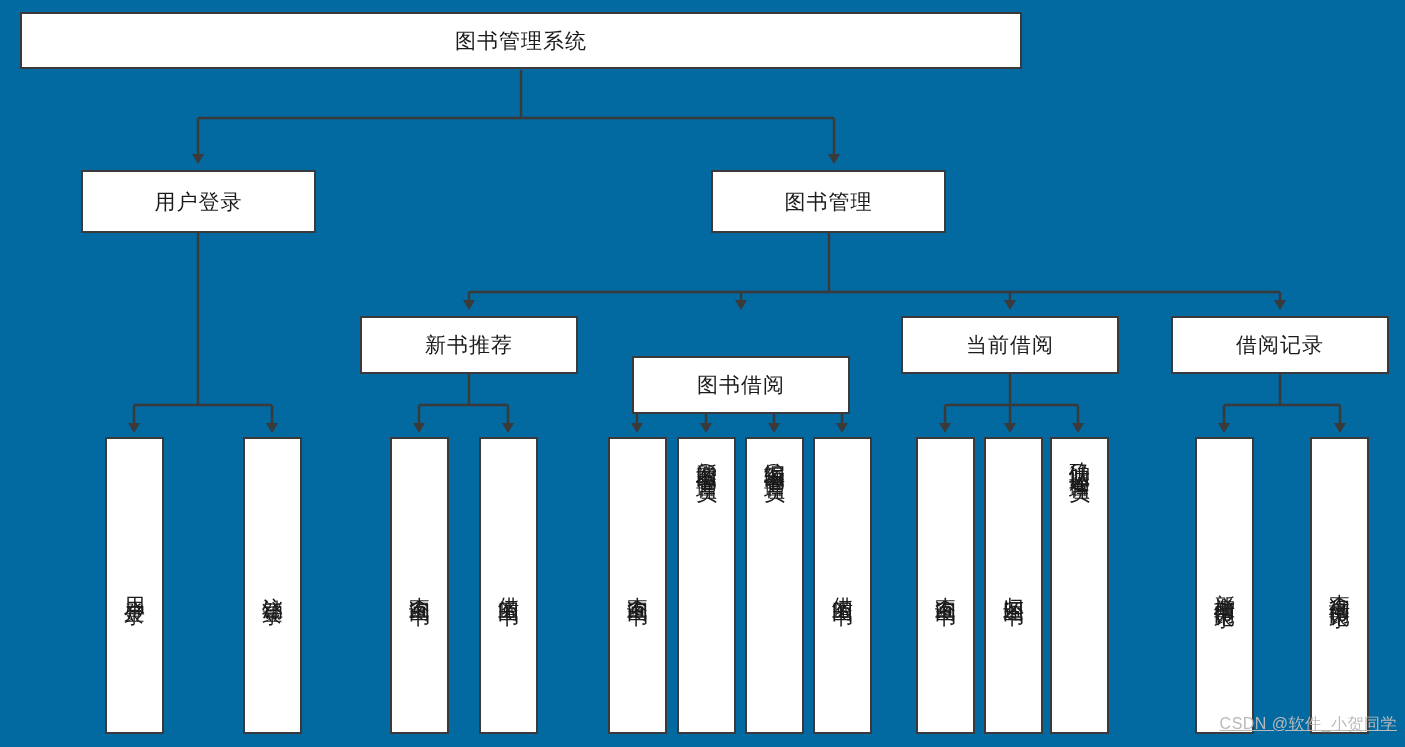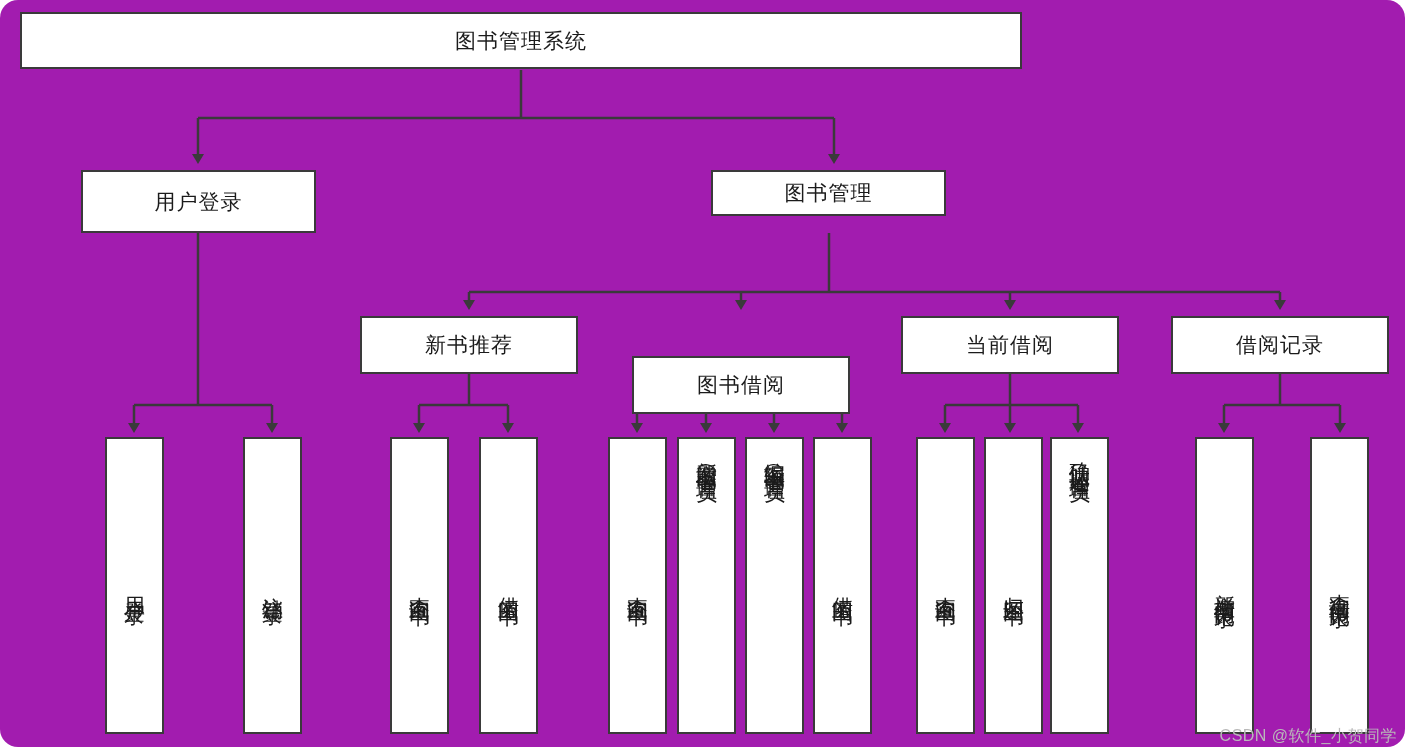--- a/index.html
+++ b/index.html
@@ -1,29 +1,29 @@
 <!DOCTYPE html>
 <html><head>
 <meta charset="utf-8">
 <style>
   html,body{margin:0;padding:0;background:#ffffff;}
   body{width:1405px;height:747px;overflow:hidden;
        font-family:"Liberation Sans","DejaVu Sans",sans-serif;}
-  #diagram{position:relative;width:1405px;height:747px;background:#a21caf;border-radius:18px;}
+  #diagram{position:relative;width:1405px;height:747px;background:#0369a1;}
   svg.edges{position:absolute;left:0;top:0;width:1405px;height:747px;pointer-events:none;}
   .node{position:absolute;box-sizing:border-box;background:#ffffff;
         border:2.5px solid #3a3a3a;display:flex;align-items:center;
         justify-content:center;color:#1b1b1b;}
   .node.h{font-size:21px;letter-spacing:1px;}
   .node.v{writing-mode:vertical-rl;text-orientation:upright;
           font-size:21px;letter-spacing:3px;line-height:1.05;
           padding:6px 0;justify-content:flex-start;}
   .node.v.mid{justify-content:center;}
-  .watermark{position:absolute;right:8px;bottom:0;font-size:16px;
-             color:#b9b9b9;letter-spacing:0.5px;white-space:nowrap;}
+  .watermark{position:absolute;right:8px;bottom:12px;font-size:16px;
+             color:#b9b9b9;letter-spacing:0.5px;white-space:nowrap;text-decoration:underline;}
 </style>
 </head>
 <body>
 
 <div id="diagram">
 
   <svg class="edges" viewBox="0 0 1405 747" xmlns="http://www.w3.org/2000/svg">
     <defs>
       <marker id="arr" markerWidth="10" markerHeight="12" refX="1" refY="6" orient="auto" markerUnits="userSpaceOnUse">
         <path d="M0,0 L10,6 L0,12 z" fill="#3a3a3a"></path>
@@ -69,21 +69,21 @@
       <path d="M1280,374 L1280,405"></path>
       <path d="M1224,405 L1340,405"></path>
       <path d="M1224,405 L1224,424" marker-end="url(#arr)"></path>
       <path d="M1340,405 L1340,424" marker-end="url(#arr)"></path>
     </g>
   </svg>
 
   <div class="node h" style="left:20px;top:12px;width:1002px;height:57px;">图书管理系统</div>
 
   <div class="node h" style="left:81px;top:170px;width:235px;height:63px;">用户登录</div>
-  <div class="node h" style="left:711px;top:170px;width:235px;height:46px;">图书管理</div>
+  <div class="node h" style="left:711px;top:170px;width:235px;height:63px;">图书管理</div>
 
   <div class="node h" style="left:360px;top:316px;width:218px;height:58px;text-align:right;">新书推荐</div>
   <div class="node h" style="left:632px;top:316px;width:218px;height:58px;margin-top:40px;">图书借阅</div>
   <div class="node h" style="left:1171px;top:316px;width:218px;height:58px;">借阅记录</div>
   <div class="node h" style="left:901px;top:316px;width:218px;height:58px;">当前借阅</div>
 
   <div class="node v mid" style="left:105px;top:437px;width:59px;height:297px;">用户登录</div>
   <div class="node v mid" style="left:243px;top:437px;width:59px;height:297px;">注销登录</div>
 
   <div class="node v mid" style="left:390px;top:437px;width:59px;height:297px;">查询图书</div>

